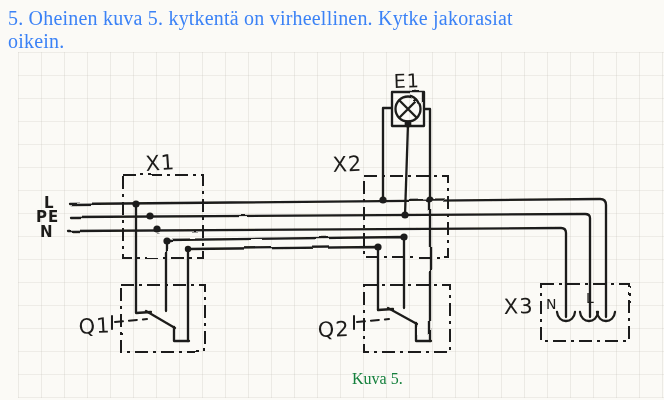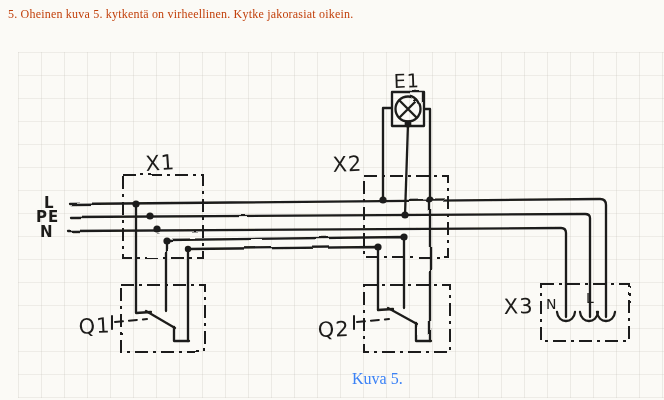--- a/index.html
+++ b/index.html
@@ -3,21 +3,21 @@
 <meta charset="utf-8">
 <style>
   html,body{margin:0;padding:0;}
   body{
     width:664px;height:400px;position:relative;overflow:hidden;
     background:#fbfaf6;
     font-family:"Liberation Serif", serif;
   }
   .page-title{
     position:absolute;left:8px;top:7px;width:560px;
-    font-size:12px;color:#c2410c;letter-spacing:.2px;
+    font-size:20px;color:#3b82f6;letter-spacing:.2px;
     font-family:"Liberation Serif", serif;
   }
   .figure-area{position:absolute;left:0;top:44px;width:664px;height:356px;}
   .graph-grid{
     position:absolute;left:18px;top:8px;right:0;bottom:2px;
     background-image:
       repeating-linear-gradient(to right, rgba(158,154,142,.30) 0 1px, transparent 1px 23px),
       repeating-linear-gradient(to bottom, rgba(158,154,142,.26) 0 1px, transparent 1px 23px);
     opacity:.55;
   }
@@ -25,21 +25,21 @@
   .ink{stroke:#1d1c1a;stroke-width:2.3;fill:none;stroke-linecap:round;stroke-linejoin:round;}
   .ink-thin{stroke:#1d1c1a;stroke-width:2;fill:none;stroke-linecap:round;}
   .dashdot{stroke:#1d1c1a;stroke-width:2;fill:none;stroke-dasharray:13 5 3 5;stroke-linecap:butt;}
   .dash{stroke:#1d1c1a;stroke-width:2;fill:none;stroke-dasharray:8 6;stroke-linecap:round;}
   .dot{fill:#1d1c1a;stroke:none;}
   .hand{font-family:"DejaVu Sans", sans-serif;fill:#1d1c1a;letter-spacing:1px;}
   .hand-big{font-size:21px;}
   .hand-mid{font-size:15px;font-weight:bold;}
   .hand-sm{font-size:14px;}
   .caption{
-    position:absolute;left:352px;top:370px;font-size:16px;color:#3b82f6;
+    position:absolute;left:352px;top:370px;font-size:16px;color:#15803d;
     font-family:"Liberation Serif", serif;
   }
 </style>
 </head>
 <body>
 
 <div class="page-title">5. Oheinen kuva 5. kytkentä on virheellinen. Kytke jakorasiat oikein.</div>
 
 <div class="figure-area">
   <div class="graph-grid"></div>

